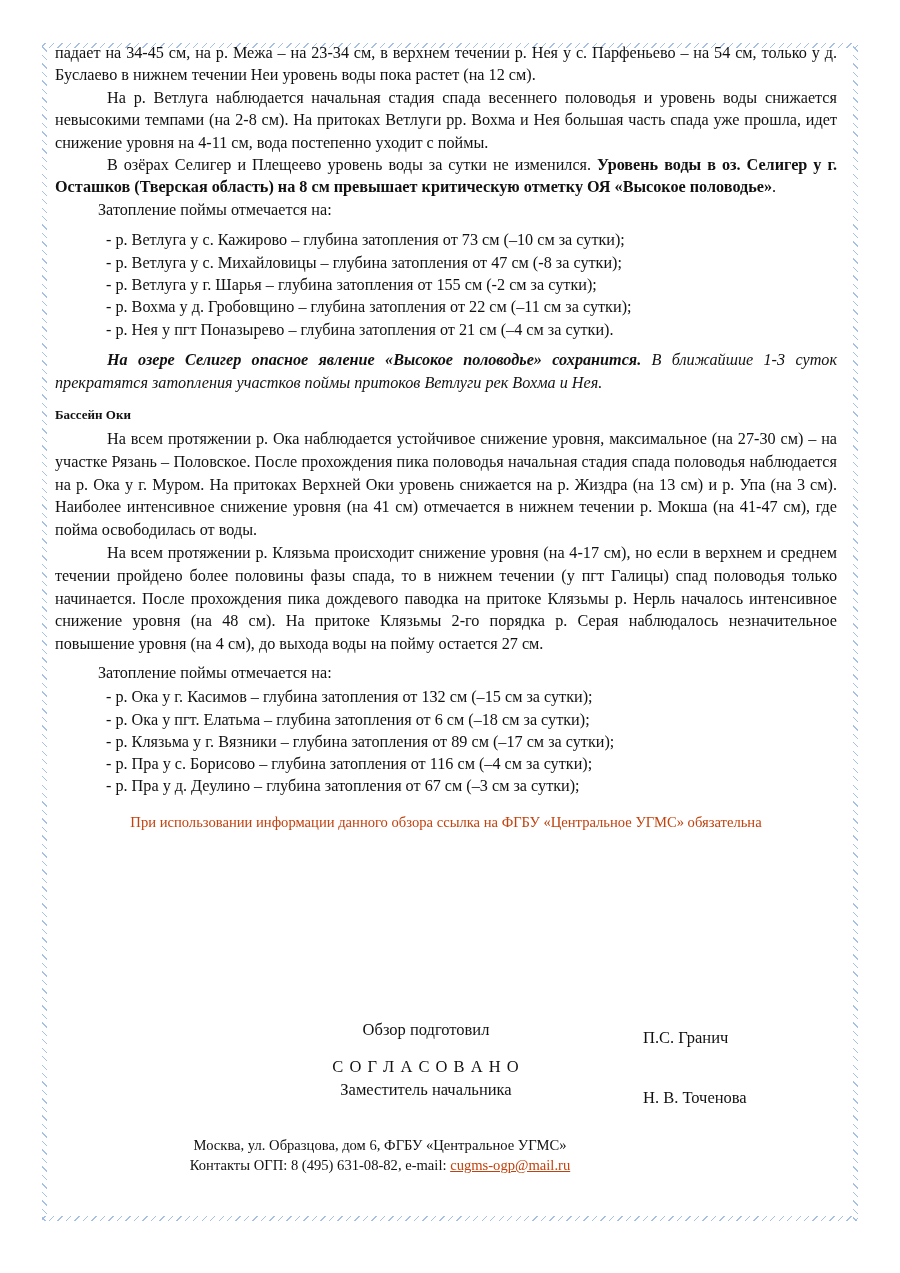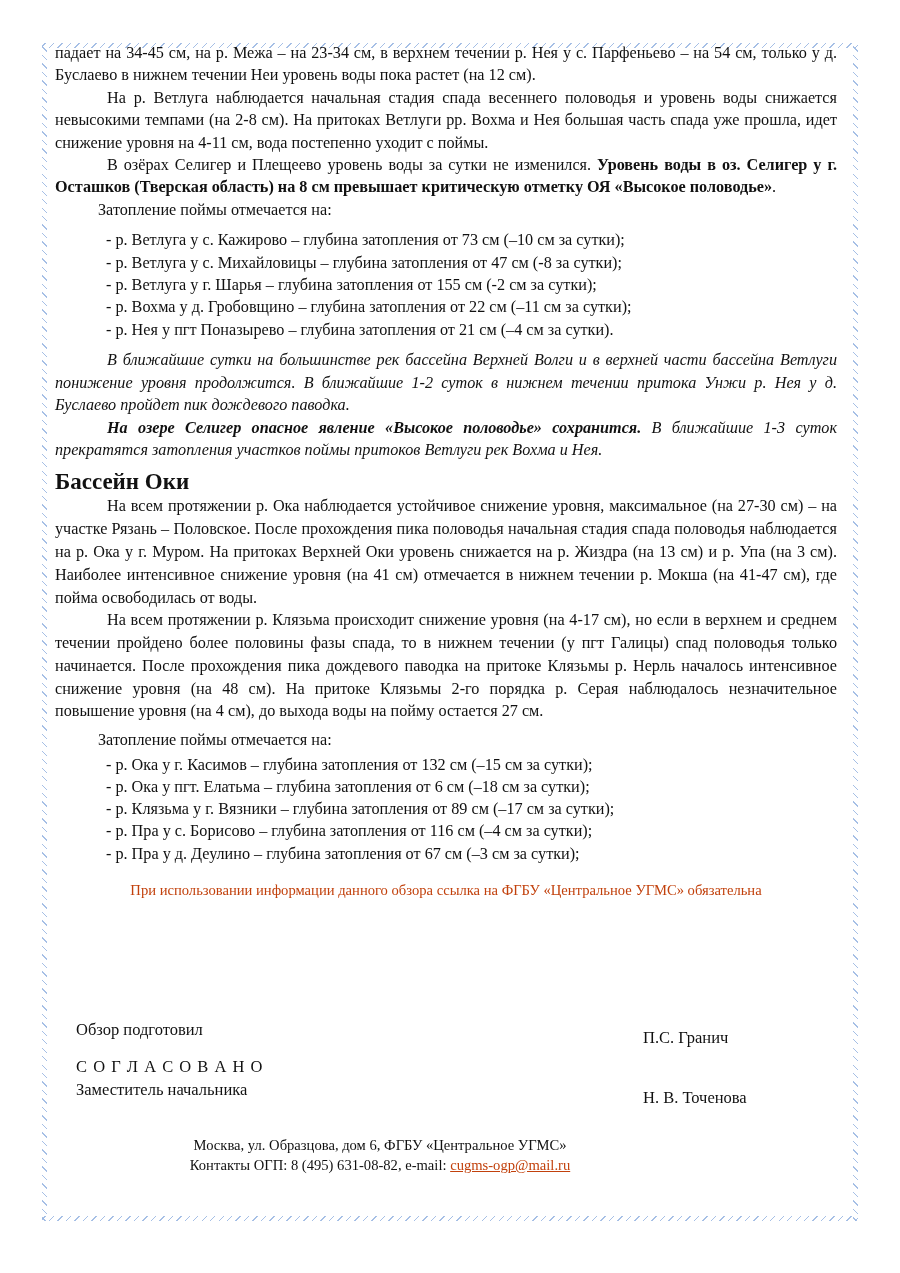--- a/index.html
+++ b/index.html
@@ -18,23 +18,23 @@
     .content { position: absolute; left: 55px; top: 42px; width: 782px; font-size: 16.2px; line-height: 22.4px; }
     p { margin: 0; text-align: justify; }
     .indent { text-indent: 52px; }
     .indent-small { padding-left: 43px; }
     .list { margin: 8px 0 8px 0; padding-left: 51px; }
     .list li { list-style: none; line-height: 22.4px; }
     .list2 { margin: 2px 0 6px 0; padding-left: 51px; }
     .list2 li { list-style: none; line-height: 22.2px; }
     .it { font-style: italic; }
     .bold { font-weight: bold; }
-    h2 { font-size: 23px; font-weight: bold; margin: 9px 0 1px 0; line-height: 24px; }
+    h2 { font-size: 13px; font-weight: bold; margin: 9px 0 1px 0; line-height: 24px; }
     .red-note { color: #c2410c; text-align: center; font-size: 14.6px; margin-top: 14px; }
-    .sign-row { position: absolute; left: 76px; width: 700px; font-size: 16.5px; }
+    .sign-row { position: absolute; left: 76px; width: 700px; font-size: 16.5px; text-align: center; }
     .sign-row .right { position: absolute; left: 567px; top: 8px; white-space: nowrap; }
     .footer { position: absolute; left: 0; width: 760px; top: 1135px; text-align: center; font-size: 14.6px; line-height: 20px; }
     .footer a { color: #c2410c; text-decoration: underline; }
   </style>
 </head>
 <body>
 
 <div class="page-border"></div>
 
 <div class="content">
@@ -42,21 +42,20 @@
   <p class="indent">На р. Ветлуга наблюдается начальная стадия спада весеннего половодья и уровень воды снижается невысокими темпами (на 2-8 см). На притоках Ветлуги рр. Вохма и Нея большая часть спада уже прошла, идет снижение уровня на 4-11 см, вода постепенно уходит с поймы.</p>
   <p class="indent"><span>В озёрах Селигер и Плещеево уровень воды за сутки не изменился. </span><span class="bold">Уровень воды в оз. Селигер у г. Осташков (Тверская область) на 8 см превышает критическую отметку ОЯ «Высокое половодье»</span><span>.</span></p>
   <p class="indent-small">Затопление поймы отмечается на:</p>
   <ul class="list">
     <li>- р. Ветлуга у с. Кажирово – глубина затопления от 73 см (–10 см за сутки);</li>
     <li>- р. Ветлуга у с. Михайловицы – глубина затопления от 47 см (-8 за сутки);</li>
     <li>- р. Ветлуга у г. Шарья – глубина затопления от 155 см (-2 см за сутки);</li>
     <li>- р. Вохма у д. Гробовщино – глубина затопления от 22 см (–11 см за сутки);</li>
     <li>- р. Нея у пгт Поназырево – глубина затопления от 21 см (–4 см за сутки).</li>
   </ul>
-  <p class="indent it">В ближайшие сутки на большинстве рек бассейна Верхней Волги и в верхней части бассейна Ветлуги понижение уровня продолжится. В ближайшие 1-2 суток в нижнем течении притока Унжи р. Нея у д. Буслаево пройдет пик дождевого паводка.</p>
   <p class="indent it"><span class="bold">На озере Селигер опасное явление «Высокое половодье» сохранится.</span><span> В ближайшие 1-3 суток прекратятся затопления участков поймы притоков Ветлуги рек Вохма и Нея.</span></p>
 
   <h2>Бассейн Оки</h2>
   <p class="indent" style="line-height:22.8px">На всем протяжении р. Ока наблюдается устойчивое снижение уровня, максимальное (на 27-30 см) – на участке Рязань – Половское. После прохождения пика половодья начальная стадия спада половодья наблюдается на р. Ока у г. Муром. На притоках Верхней Оки уровень снижается на р. Жиздра (на 13 см) и р. Упа (на 3 см). Наиболее интенсивное снижение уровня (на 41 см) отмечается в нижнем течении р. Мокша (на 41-47 см), где пойма освободилась от воды.</p>
   <p class="indent" style="line-height:22.8px">На всем протяжении р. Клязьма происходит снижение уровня (на 4-17 см), но если в верхнем и среднем течении пройдено более половины фазы спада, то в нижнем течении (у пгт Галицы) спад половодья только начинается. После прохождения пика дождевого паводка на притоке Клязьмы р. Нерль началось интенсивное снижение уровня (на 48 см). На притоке Клязьмы 2-го порядка р. Серая наблюдалось незначительное повышение уровня (на 4 см), до выхода воды на пойму остается 27 см.</p>
   <p class="indent-small" style="margin-top:6px">Затопление поймы отмечается на:</p>
   <ul class="list2">
     <li>- р. Ока у г. Касимов – глубина затопления от 132 см (–15 см за сутки);</li>
     <li>- р. Ока у пгт. Елатьма – глубина затопления от 6 см (–18 см за сутки);</li>
     <li>- р. Клязьма у г. Вязники – глубина затопления от 89 см (–17 см за сутки);</li>

